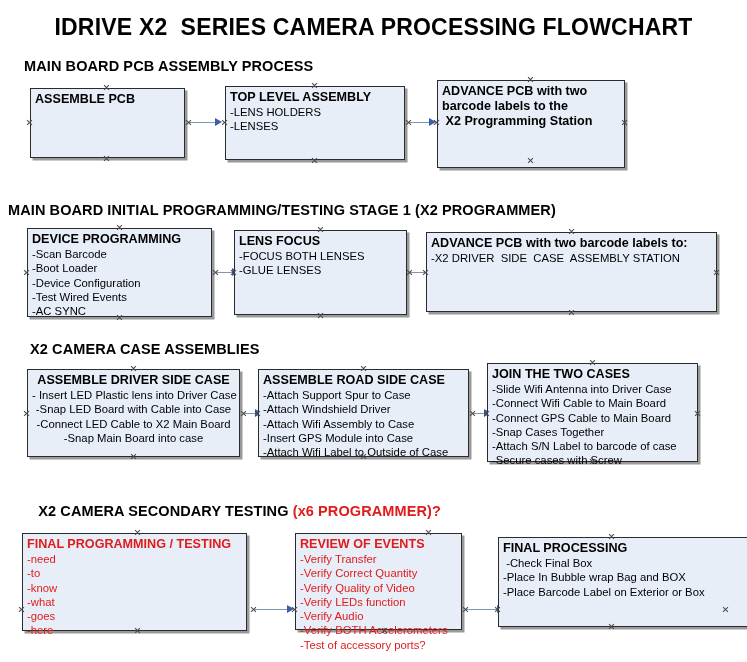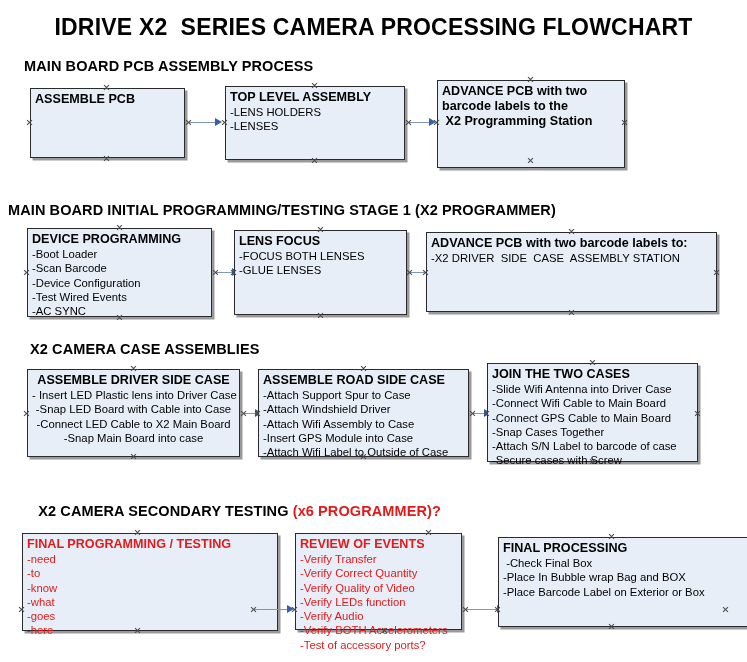--- a/index.html
+++ b/index.html
@@ -95,22 +95,22 @@
 <div class="xh" style="left:527px;top:76px;"></div>
 <div class="xh" style="left:433px;top:119px;"></div>
 <div class="xh" style="left:621px;top:119px;"></div>
 <div class="xh" style="left:527px;top:157px;"></div>
 
 <div class="section-head" style="left:8px;top:202px;">MAIN BOARD INITIAL PROGRAMMING/TESTING STAGE 1 (X2 PROGRAMMER)</div>
 
 <div class="node" style="left:27px;top:228px;width:185px;height:89px;">
   <span class="hdr">DEVICE PROGRAMMING</span>
   <ul>
+    <li>-Scan Barcode</li>
     <li>-Boot Loader</li>
-    <li>-Scan Barcode</li>
     <li>-Device Configuration</li>
     <li>-Test Wired Events</li>
     <li>-AC SYNC</li>
   </ul>
 </div>
 <div class="xh" style="left:116px;top:224px;"></div>
 <div class="xh" style="left:23px;top:269px;"></div>
 <div class="xh" style="left:116px;top:314px;"></div>
 
 <div class="conn" style="left:216px;top:272px;width:18px;"></div>
@@ -193,21 +193,21 @@
 </div>
 <div class="xh" style="left:589px;top:359px;"></div>
 <div class="xh" style="left:483px;top:410px;"></div>
 <div class="xh" style="left:694px;top:410px;"></div>
 <div class="xh" style="left:589px;top:458px;"></div>
 
 <div class="section-head" style="left:30px;top:487px;">
   <span>X2 CAMERA SECONDARY TESTING </span><span class="red">(x6 PROGRAMMER)?</span>
 </div>
 
-<div class="node red" style="left:22px;top:533px;width:256px;height:98px;">
+<div class="node red" style="left:22px;top:533px;width:225px;height:98px;">
   <span class="hdr">FINAL PROGRAMMING / TESTING</span>
   <ul>
     <li>-need</li>
     <li>-to</li>
     <li>-know</li>
     <li>-what</li>
     <li>-goes</li>
     <li>-here</li>
   </ul>
 </div>

